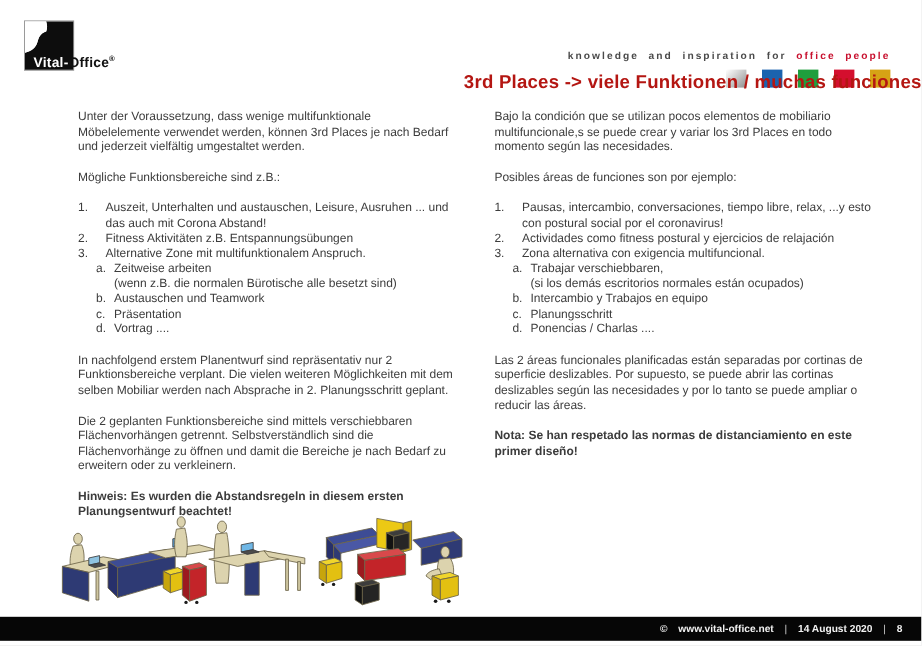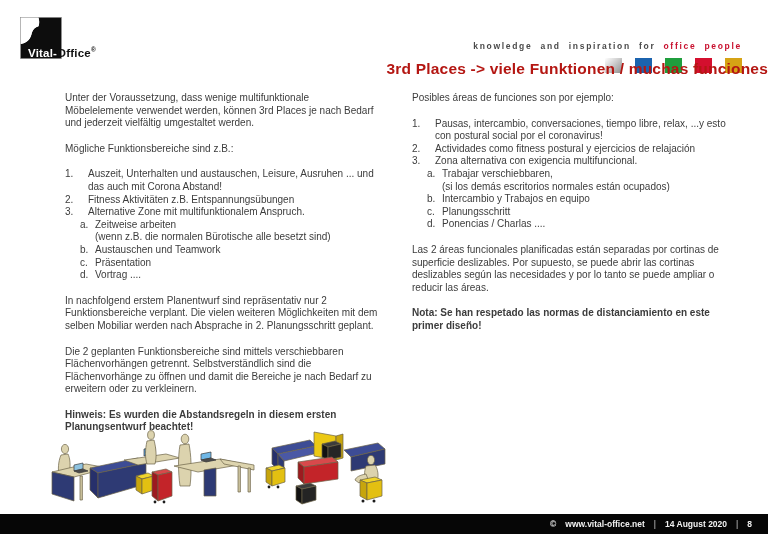--- a/index.html
+++ b/index.html
@@ -114,20 +114,21 @@
             <span class="li-body">Vortrag ....</span>
           </div>
         </div>
       </div>
       <p>In nachfolgend erstem Planentwurf sind repräsentativ nur 2 Funktionsbereiche verplant. Die vielen weiteren Möglichkeiten mit dem selben Mobiliar werden nach Absprache in 2. Planungsschritt geplant.</p>
       <p>Die 2 geplanten Funktionsbereiche sind mittels verschiebbaren Flächenvorhängen getrennt. Selbstverständlich sind die Flächenvorhänge zu öffnen und damit die Bereiche je nach Bedarf zu erweitern oder zu verkleinern.</p>
       <p class="note">Hinweis: Es wurden die Abstandsregeln in diesem ersten Planungsentwurf beachtet!</p>
     </div>
 
     <div class="col">
+      <p>Bajo la condición que se utilizan pocos elementos de mobiliario multifuncionale,s se puede crear y variar los 3rd Places en todo momento según las necesidades.</p>
       <p>Posibles áreas de funciones son por ejemplo:</p>
       <div class="list">
         <div class="li">
           <span class="li-num">1.</span>
           <span class="li-body">Pausas, intercambio, conversaciones, tiempo libre, relax, ...y esto con postural social por el coronavirus!</span>
         </div>
         <div class="li">
           <span class="li-num">2.</span>
           <span class="li-body">Actividades como fitness postural y ejercicios de relajación</span>
         </div>

